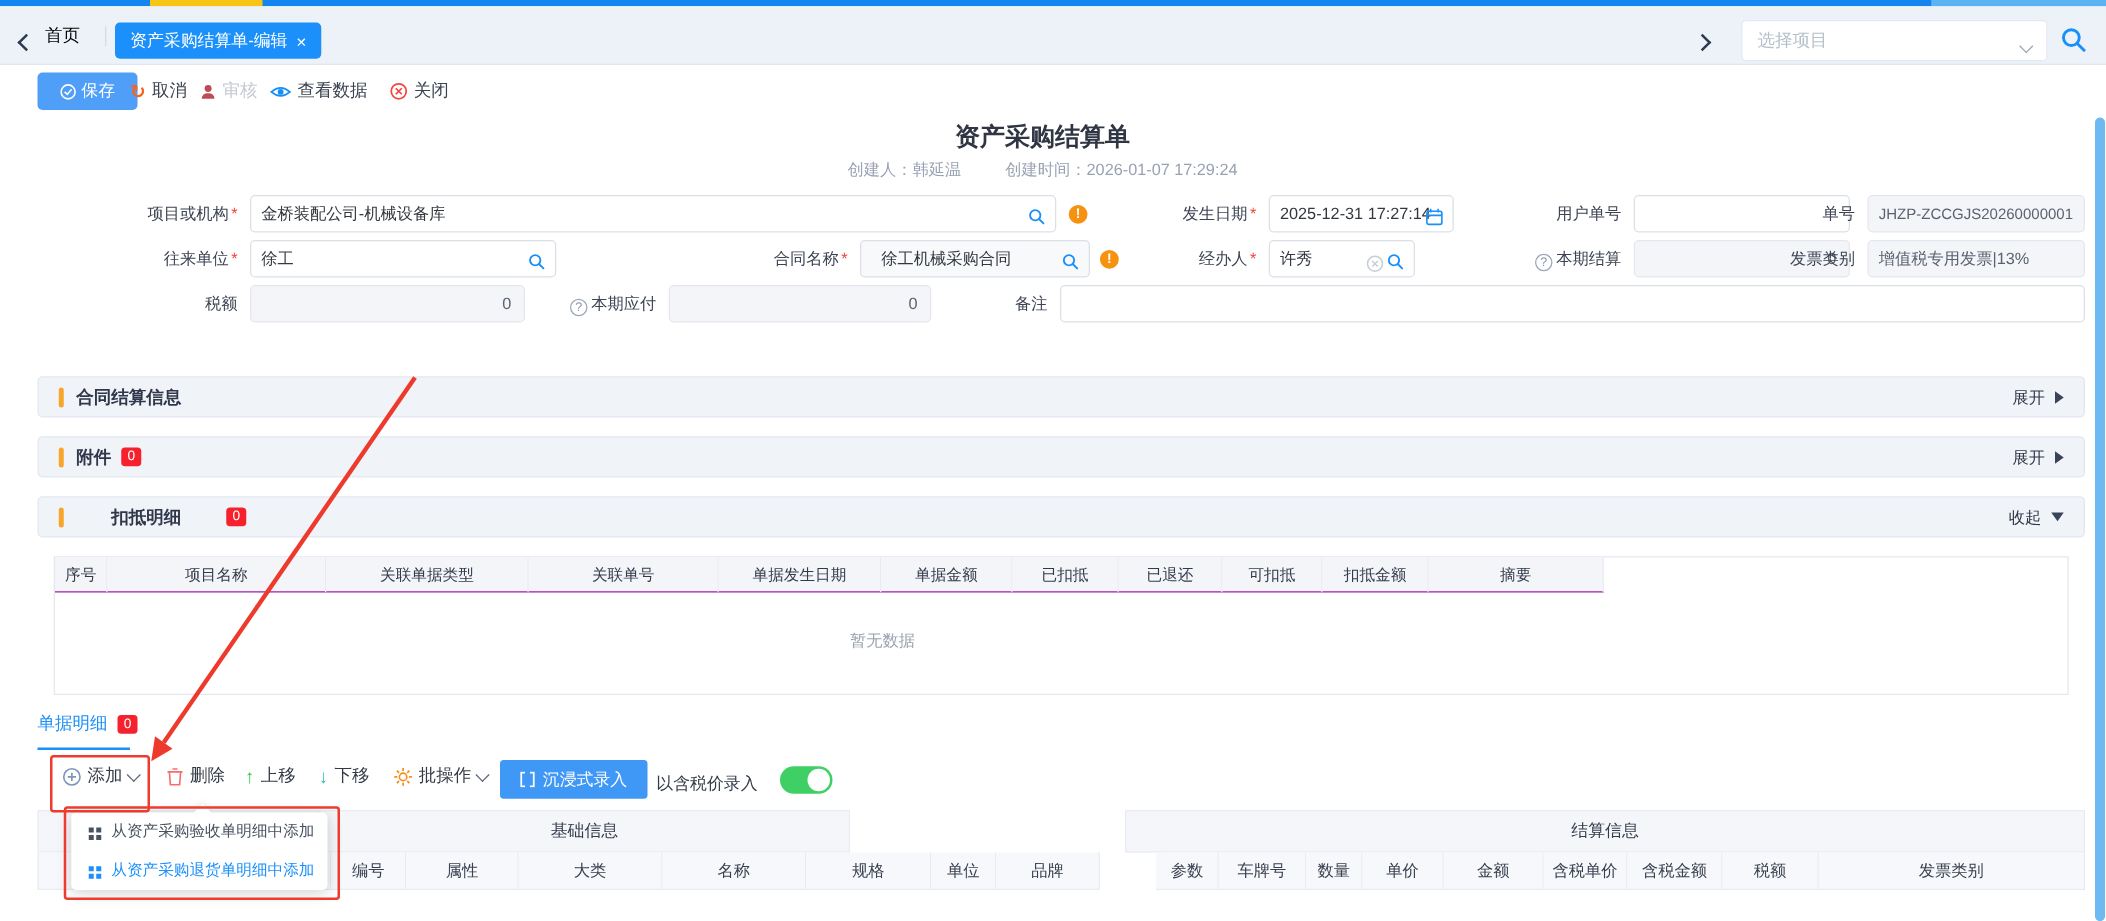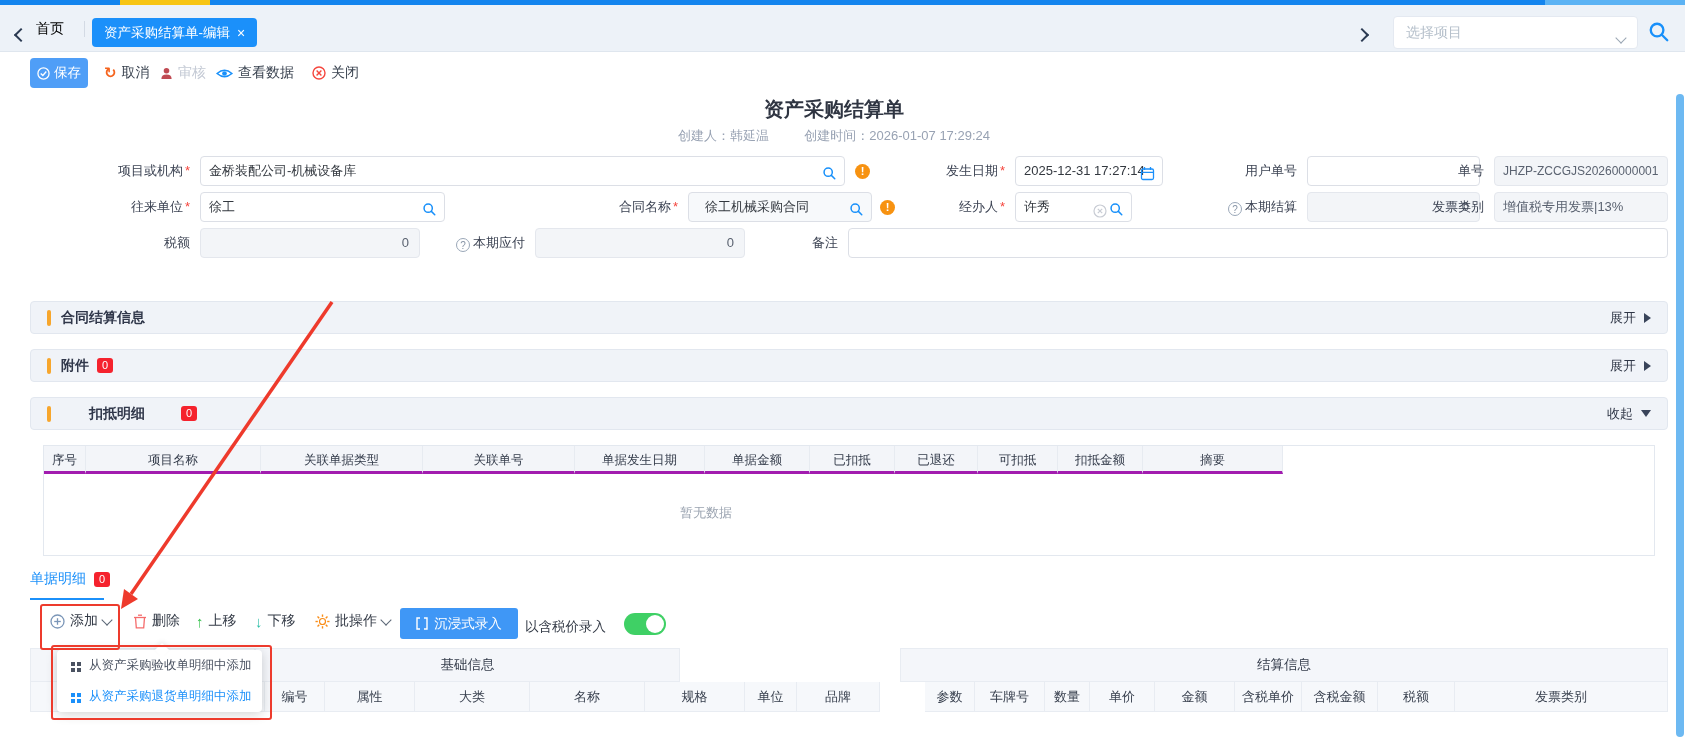--- a/index.html
+++ b/index.html
@@ -14,21 +14,21 @@
   .navbar{position:absolute;top:5px;left:0;width:1685px;height:47px;background:#edf2f8;border-bottom:1px solid #dfe6ee;box-sizing:border-box;}
   .chev{display:inline-block;width:8px;height:8px;border-style:solid;border-color:#2b3a52;border-width:0;}
   .chev-left{border-left:2px solid #2b3a52;border-bottom:2px solid #2b3a52;transform:rotate(45deg);}
   .chev-right{border-right:2px solid #2b3a52;border-top:2px solid #2b3a52;transform:rotate(45deg);}
   .chev-down-sm{width:7px;height:7px;border-right:1.4px solid #9aa6b4;border-bottom:1.4px solid #9aa6b4;transform:rotate(45deg);}
   .tabpill{position:absolute;left:92px;top:13px;height:29px;background:#1b90fa;border-radius:4px;color:#fff;
            display:flex;align-items:center;padding:0 12px;font-size:13.5px;gap:7px;}
   .navselect{position:absolute;left:1393px;top:11px;width:245px;height:33px;background:#fff;border:1px solid #e4e9f1;border-radius:4px;box-sizing:border-box;}
   .navselect .ph{position:absolute;left:12px;top:0;line-height:31px;font-size:14px;color:#b6c0cb;}
   
-  .btn-save{position:absolute;left:30px;top:58px;width:58px;height:30px;background:#4f9ef7;border-radius:4px;color:#fff;
+  .btn-save{position:absolute;left:30px;top:58px;width:80px;height:30px;background:#4f9ef7;border-radius:4px;color:#fff;
             display:flex;align-items:center;justify-content:center;gap:4px;font-size:13.5px;}
   .act{position:absolute;top:58px;height:30px;display:flex;align-items:center;gap:5px;font-size:14px;color:#3a4350;}
   .act.dis{color:#c3c9d4;}
   
   .lbl{position:absolute;height:30px;line-height:30px;font-size:13px;color:#3c4353;text-align:right;}
   .star{color:#f5453d;margin-left:2px;}
   .inp{position:absolute;height:30px;box-sizing:border-box;border:1px solid #dcdfe6;border-radius:4px;background:#fff;
        font-size:13px;color:#33383f;line-height:28px;padding:0 8px;overflow:hidden;white-space:nowrap;}
   .inp.dis{background:#f3f5f8;border-color:#e4e7ed;color:#5a6270;}
   .inp.num{text-align:right;padding-right:10px;}
@@ -42,21 +42,21 @@
           box-sizing:border-box;display:flex;align-items:center;padding:0 16px;}
   .marker{width:4px;height:16px;border-radius:2px;background:#f7a62c;margin-right:10px;}
   .sectitle{font-size:14px;font-weight:bold;color:#30374a;}
   .badge{background:#f5222d;color:#fff;font-size:11px;border-radius:3px;padding:1px 5px;margin-left:8px;line-height:13px;}
   .toggle{margin-left:auto;display:flex;align-items:center;gap:8px;font-size:13px;color:#2f3646;}
   .tri-r{width:0;height:0;border-left:7px solid #39445a;border-top:5px solid transparent;border-bottom:5px solid transparent;}
   .tri-d{width:0;height:0;border-top:7px solid #39445a;border-left:5px solid transparent;border-right:5px solid transparent;}
   
   .dtable{position:absolute;left:43px;top:445px;width:1612px;height:111px;border:1px solid #e3e8ef;box-sizing:border-box;background:#fff;}
   .dhead{display:flex;height:28px;}
-  .dth{box-sizing:border-box;background:#f3f5f9;border-right:1px solid #e7ebf1;border-bottom:3px solid #a21caf;
+  .dth{box-sizing:border-box;background:#f3f5f9;border-right:1px solid #e7ebf1;border-bottom:1px solid #a21caf;
        font-size:12.5px;color:#333b4a;text-align:center;line-height:28px;overflow:hidden;white-space:nowrap;}
   .emptytxt{position:absolute;left:562px;top:58px;width:200px;text-align:center;color:#9aa3b0;font-size:13px;}
   
   .dtab{position:absolute;left:30px;top:570px;display:flex;align-items:center;font-size:14px;color:#1b90fa;}
   .tbtn{position:absolute;top:612px;display:flex;align-items:center;gap:5px;font-size:14px;color:#333a46;}
   .btn-imm{position:absolute;left:400px;top:608px;width:118px;height:31px;background:#3f97f6;border-radius:3px;color:#fff;
            display:flex;align-items:center;justify-content:center;gap:6px;font-size:13.5px;}
   .switch{position:absolute;left:624px;top:613px;width:42px;height:22px;border-radius:11px;background:#3fd065;}
   .switch .knob{position:absolute;right:2px;top:2px;width:18px;height:18px;border-radius:50%;background:#fff;}
   

